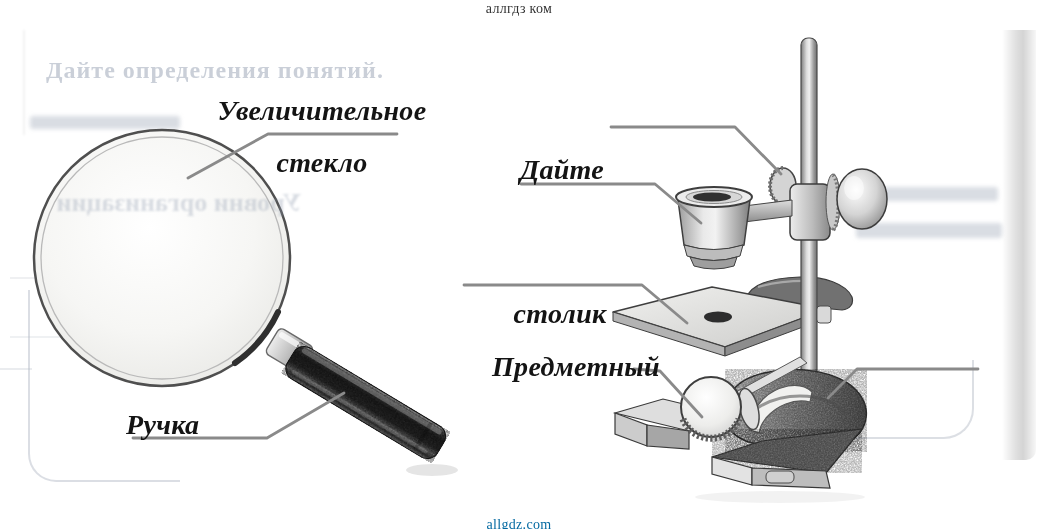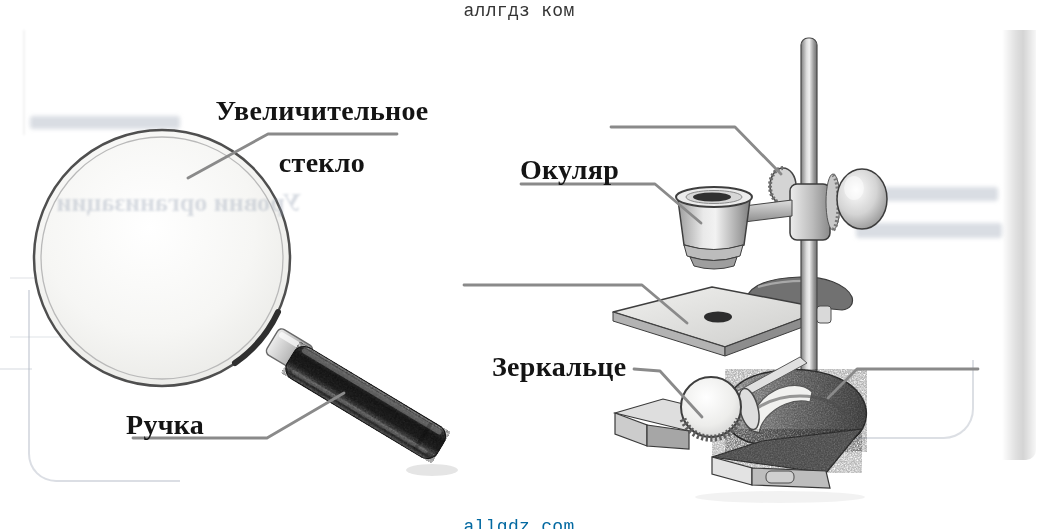--- a/index.html
+++ b/index.html
@@ -1,23 +1,23 @@
 <!DOCTYPE html>
 <html><head>
 <meta charset="utf-8">
 <style>
   html,body{margin:0;padding:0;background:#ffffff;}
   .stage{position:relative;width:1038px;height:529px;background:#ffffff;overflow:hidden;
          font-family:"Liberation Serif", serif;}
   .caption{position:absolute;left:0;width:100%;text-align:center;
-           font-family:Liberation Mono, monospace;font-size:18px;letter-spacing:.3px;}
+           font-family:Liberation Serif, serif;font-size:14px;letter-spacing:.3px;}
   .caption.top{top:1px;color:#343434;}
   .caption.bottom{top:517px;color:#0369a1;}
   .label{position:absolute;font-family:"Liberation Serif", serif;font-weight:700;
-         font-size:28px;color:#141414;white-space:nowrap;line-height:1.05;letter-spacing:.3px;}
+         font-size:28px;color:#141414;white-space:nowrap;line-height:1.05;letter-spacing:.3px;font-style:italic;}
   .center{text-align:center;}
   svg{position:absolute;left:0;top:0;}
   
   .ghost-text{position:absolute;font-family:"Liberation Serif", serif;font-weight:700;
               color:#8b97ab;white-space:nowrap;pointer-events:none;}
   .g1{left:46px;top:57px;font-size:24px;opacity:.45;filter:blur(.4px);letter-spacing:1px;}
   .g2{left:14px;top:188px;width:330px;font-size:26px;opacity:.33;filter:blur(.9px);
       transform:scaleX(-1);text-align:center;}
   .ghost-bar{position:absolute;background:rgba(139,151,171,.33);border-radius:3px;filter:blur(2px);}
   .ghost-rule{position:absolute;height:2px;background:rgba(176,183,195,.38);filter:blur(.4px);}
@@ -198,24 +198,26 @@
       <polyline points="397,134 268,134 188,178"></polyline>
       <polyline points="133,438 267,438 344,393"></polyline>
       <polyline points="611,127 735,127 781,174"></polyline>
       <polyline points="521,184 655,184 701,223"></polyline>
       <polyline points="464,285 642,285 687,323"></polyline>
       <polyline points="634,369 660,371 702,417"></polyline>
       <polyline points="978,369 857,369 828,398"></polyline>
     </g>
   </svg>
 
+  <div class="ghost-text g1">Дайте определения понятий.</div>
   <div class="ghost-text g2">Уровни организации</div>
 
   <div class="label center" style="left:200px;top:96px;width:244px">Увеличительное</div>
   <div class="label" style="left:126px;top:410px">Ручка</div>
   <div class="label center" style="left:200px;top:148px;width:244px">стекло</div>
-  <div class="label" style="left:520px;top:155px">Окуляр</div>
-  <div class="label" style="left:492px;top:352px">Зеркальце</div>
+  <div class="label" style="left:520px;top:155px">Дайте</div>
+  <div class="label center" style="left:462px;top:299px;width:196px">столик</div>
+  <div class="label" style="left:492px;top:352px">Предметный</div>
 
   <div class="page-edge-band"></div>
 
   <div class="caption bottom">allgdz.com</div>
 </div>
 
 </body></html>

